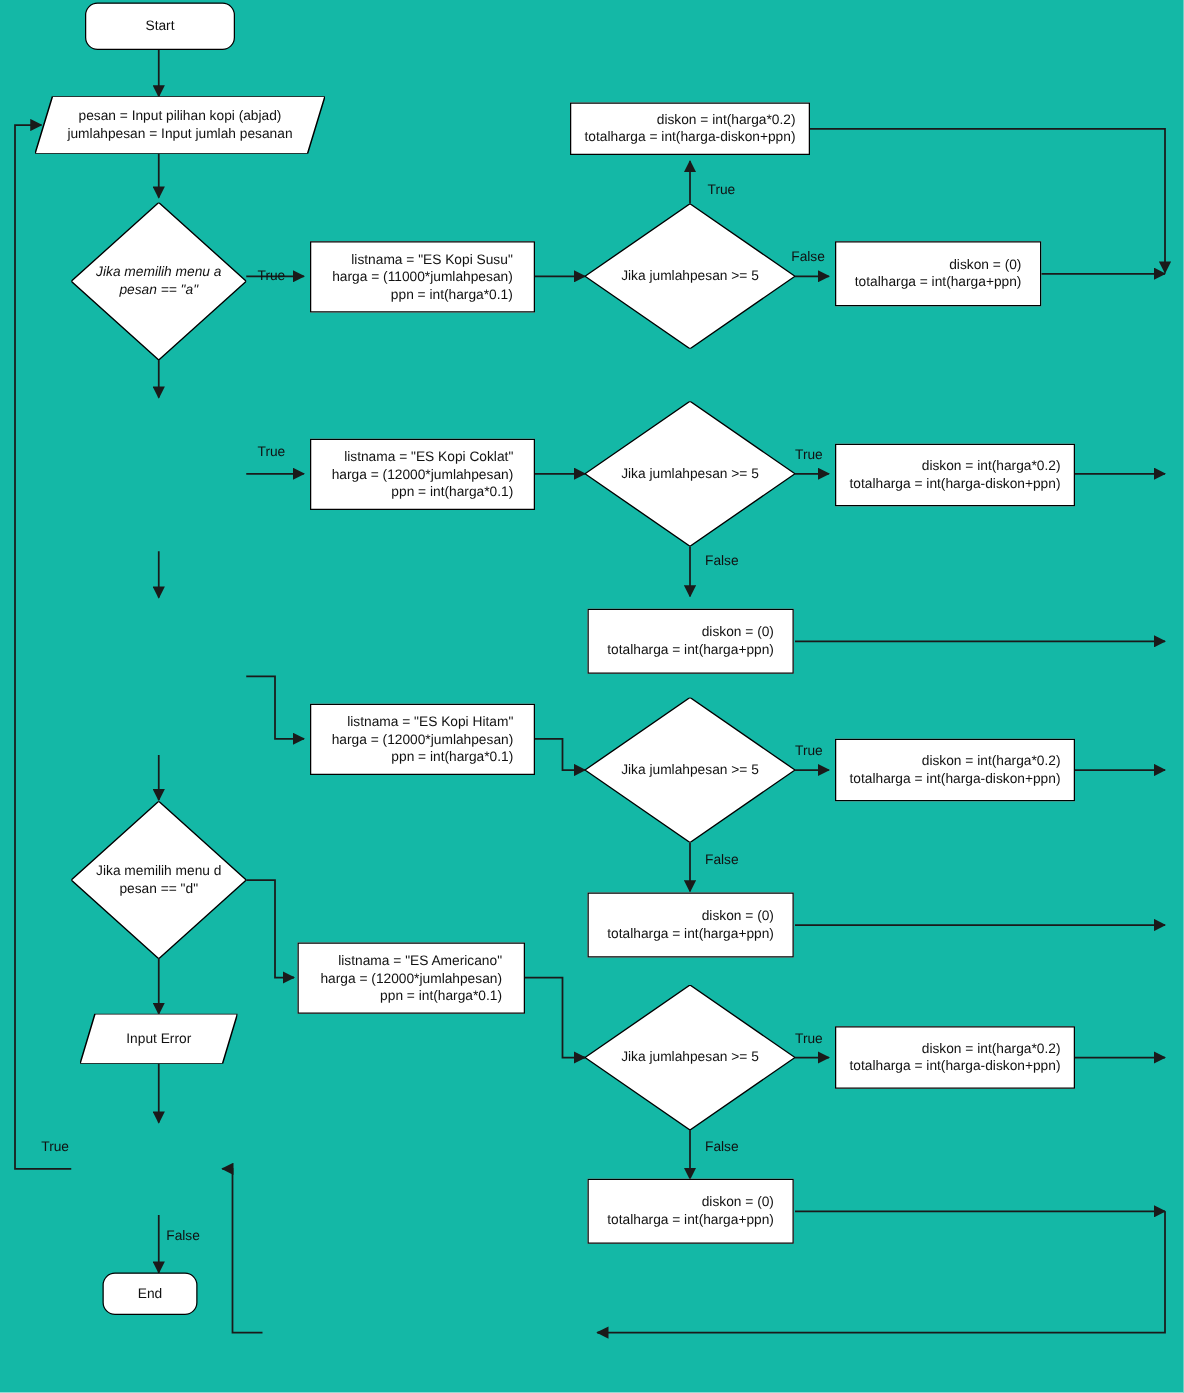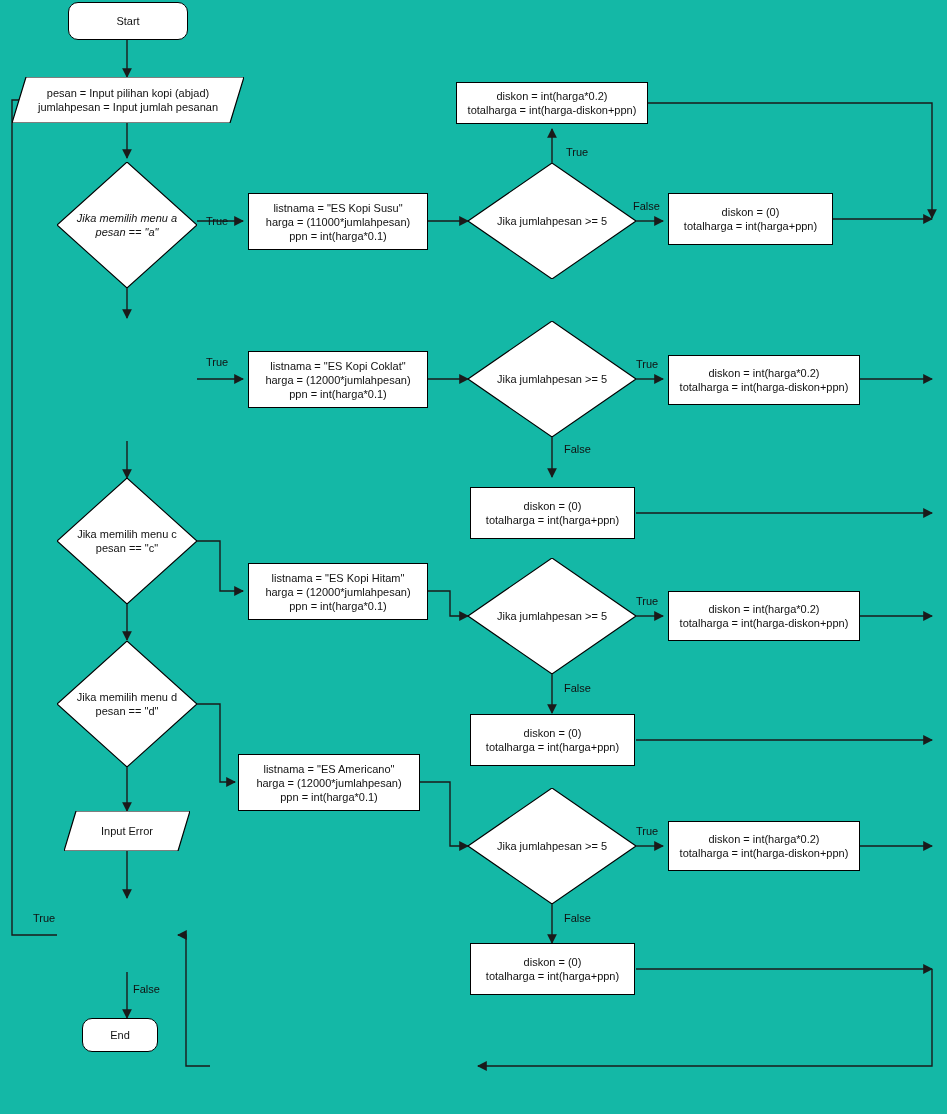--- a/index.html
+++ b/index.html
@@ -32,20 +32,21 @@
     text-align: center;
     color: #111111;
     font-size: 11px;
     line-height: 14px;
     white-space: pre-line;
     z-index: 2;
   }
   .proc {
     background: #ffffff;
     border: 1px solid #000000;
+    text-align: right;
   }
   .term {
     background: #ffffff;
     border: 1px solid #000000;
     border-radius: 10px;
   }
   .diamond-wrap {
     position: absolute;
     z-index: 2;
   }
@@ -197,44 +198,37 @@
   </svg>
 
   <div class="node term" style="left:68px; top:2px; width:120px; height:38px;">
     <span>Start</span>
   </div>
 
   <div class="node term" style="left:82px; top:1018px; width:76px; height:34px;">
     <span>End</span>
   </div>
 
-  <div class="para-wrap" style="left:12px; top:77px; width:232px; height:46px;">
+  <div class="para-wrap" style="left:28px; top:77px; width:232px; height:46px;">
     <svg viewBox="0 0 232 46" preserveAspectRatio="none">
       <polygon points="14,0 232,0 218,46 0,46" fill="#ffffff" stroke="#000000" stroke-width="1.2"></polygon>
     </svg>
     <div class="para-label">pesan = Input pilihan kopi (abjad)
 jumlahpesan = Input jumlah pesanan</div>
   </div>
 
   <div class="diamond-wrap" style="left:57px; top:162px; width:140px; height:126px;font-style:italic;">
     <svg viewBox="0 0 140 126" preserveAspectRatio="none">
       <polygon points="70,0 140,63 70,126 0,63" fill="#ffffff" stroke="#000000" stroke-width="1.1"></polygon>
     </svg>
     <div class="diamond-label">Jika memilih menu a
 pesan == "a"</div>
   </div>
 
 
-  <div class="diamond-wrap" style="left:57px; top:478px; width:140px; height:126px;">
-    <svg viewBox="0 0 140 126" preserveAspectRatio="none">
-      <polygon points="70,0 140,63 70,126 0,63" fill="#ffffff" stroke="#000000" stroke-width="1.1"></polygon>
-    </svg>
-    <div class="diamond-label">Jika memilih menu c
-pesan == "c"</div>
-  </div>
 
   <div class="diamond-wrap" style="left:57px; top:641px; width:140px; height:126px;">
     <svg viewBox="0 0 140 126" preserveAspectRatio="none">
       <polygon points="70,0 140,63 70,126 0,63" fill="#ffffff" stroke="#000000" stroke-width="1.1"></polygon>
     </svg>
     <div class="diamond-label">Jika memilih menu d
 pesan == "d"</div>
   </div>
 
   <div class="para-wrap" style="left:64px; top:811px; width:126px; height:40px;">

